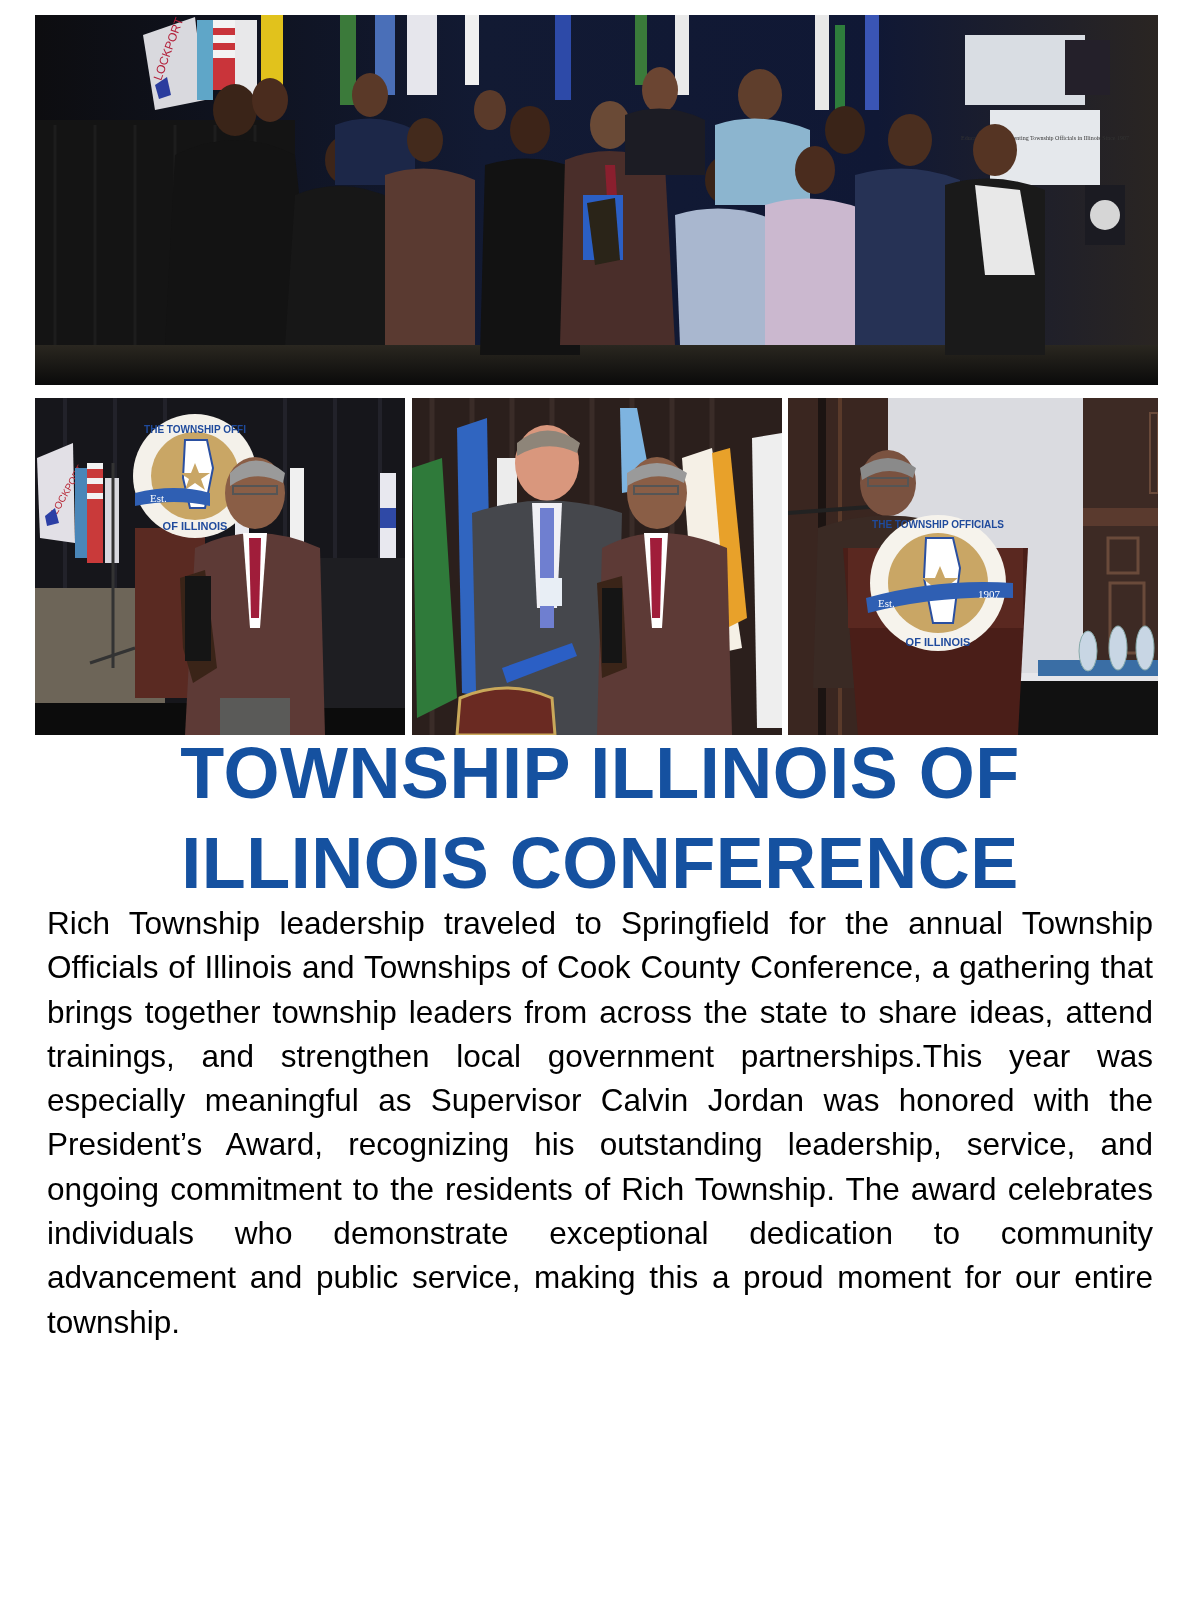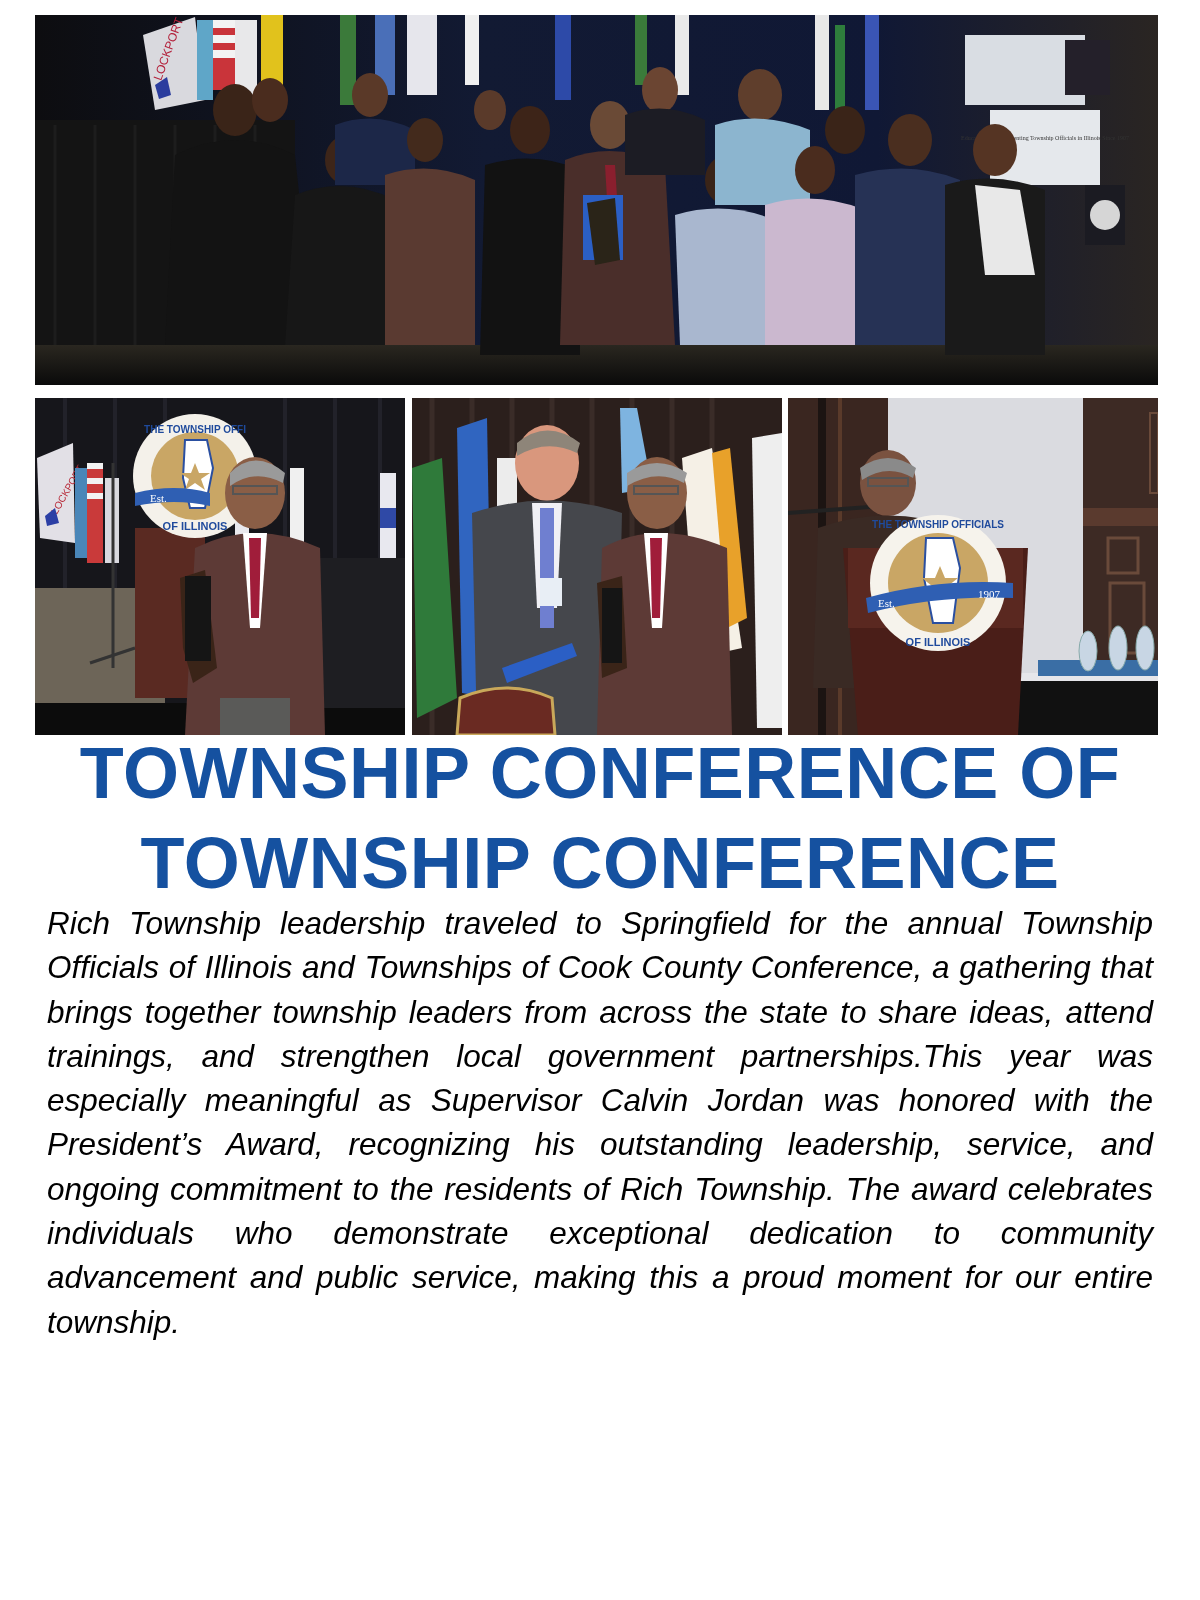--- a/index.html
+++ b/index.html
@@ -20,21 +20,21 @@
     font-size: 72px; line-height: 90px; letter-spacing: 0.5px;
     font-family: "Liberation Sans", sans-serif;
   }
   .title span { display: block; }
 
   .body-text {
     position: absolute; left: 47px; top: 901px; width: 1106px;
     color: #000000; font-size: 31.5px; line-height: 44.3px;
     text-align: justify; font-family: "Liberation Sans", sans-serif;
   }
-  .body-text p { margin: 0; font-style: italic; }
+  .body-text p { margin: 0; }
 </style>
 </head>
 <body>
 
 <div id="photo-top" class="photo">
   <svg viewBox="0 0 1123 370" preserveAspectRatio="none">
     <defs>
       <linearGradient id="stageBg" x1="0" y1="0" x2="1" y2="0">
         <stop offset="0" stop-color="#0d0d10"></stop>
         <stop offset="0.4" stop-color="#121a33"></stop>
@@ -267,19 +267,19 @@
       <path d="M78 200 Q150 180 225 185 L225 200 Q150 197 80 215 Z" fill="#2f5fb3"></path>
       <text x="90" y="209" font-size="11" fill="#ffffff" font-family="Liberation Serif, serif">Est.</text>
       <text x="190" y="200" font-size="11" fill="#ffffff" font-family="Liberation Serif, serif">1907</text>
       <text x="150" y="130" font-size="10" text-anchor="middle" fill="#1f4a9c" font-weight="bold" font-family="Liberation Sans, sans-serif">THE TOWNSHIP OFFICIALS</text>
       <text x="150" y="248" font-size="11" text-anchor="middle" fill="#1f4a9c" font-weight="bold" font-family="Liberation Sans, sans-serif">OF ILLINOIS</text>
     </g>
   </svg>
 </div>
 
 <h1 class="title" style="margin:0;">
-  <span>TOWNSHIP CONFERENCE OF</span>
-  <span>TOWNSHIP CONFERENCE</span>
+  <span>TOWNSHIP ILLINOIS OF</span>
+  <span>ILLINOIS CONFERENCE</span>
 </h1>
 
 <div class="body-text">
   <p>Rich Township leadership traveled to Springfield for the annual Township Officials of Illinois and Townships of Cook County Conference, a gathering that brings together township leaders from across the state to share ideas, attend trainings, and strengthen local government partnerships.This year was especially meaningful as Supervisor Calvin Jordan was honored with the President’s Award, recognizing his outstanding leadership, service, and ongoing commitment to the residents of Rich Township. The award celebrates individuals who demonstrate exceptional dedication to community advancement and public service, making this a proud moment for our entire township.</p>
 </div>
 
 </body></html>

